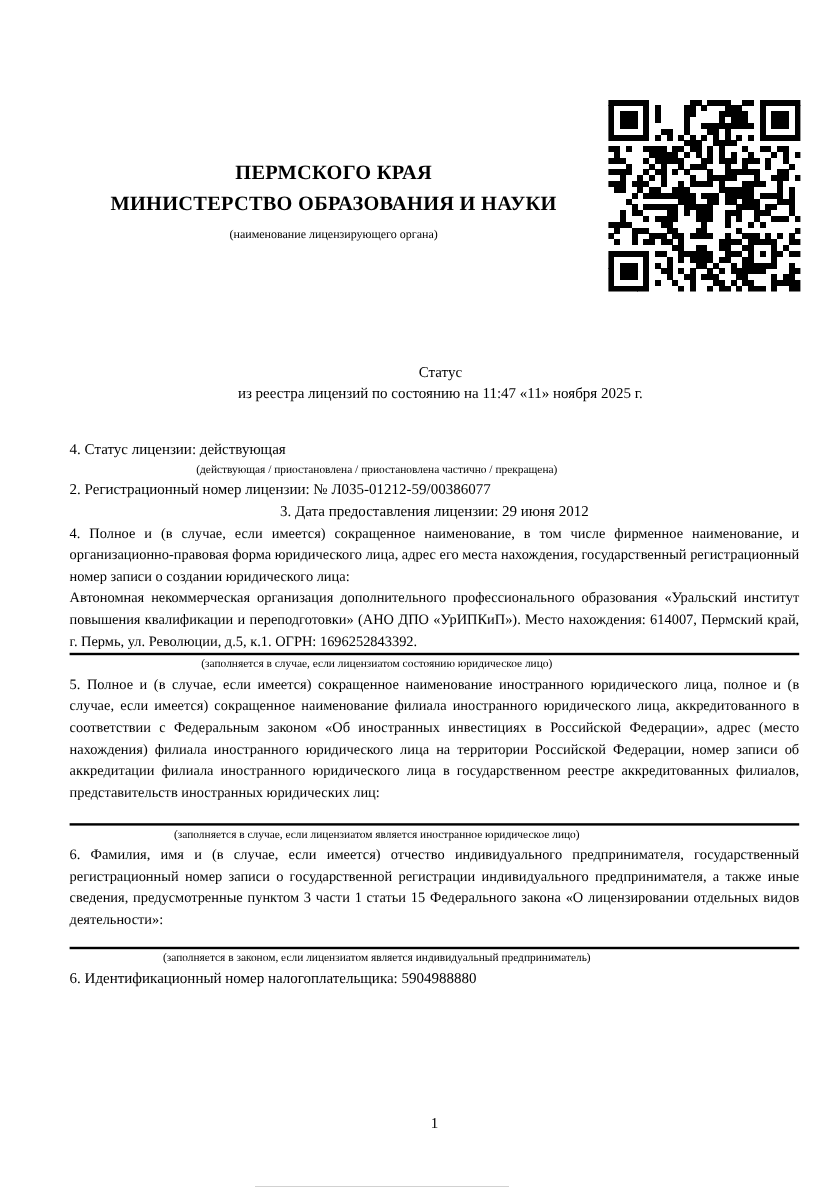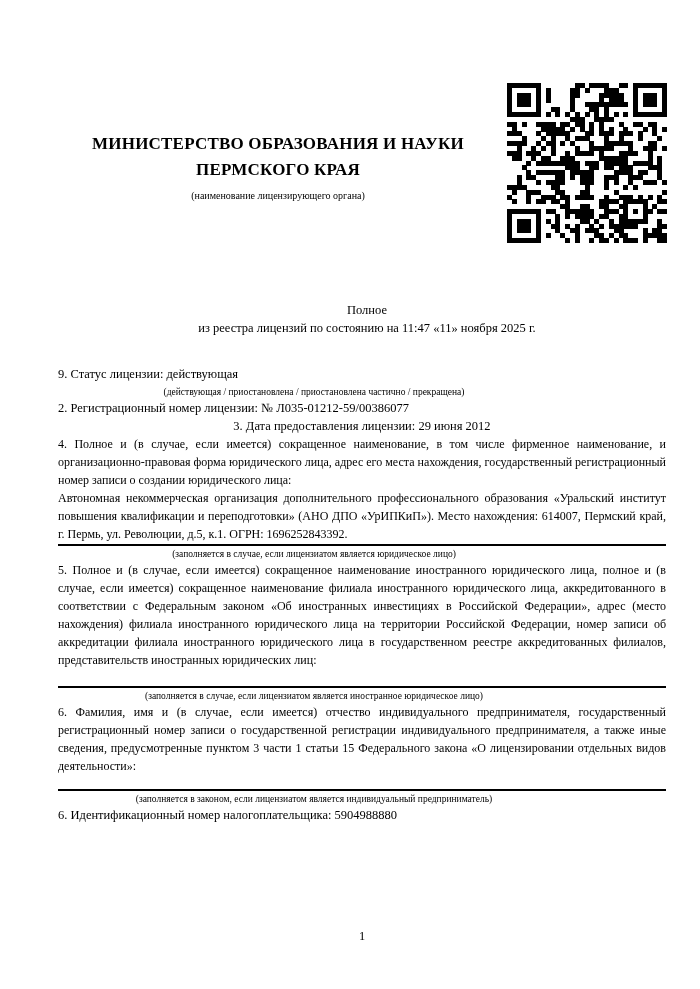--- a/index.html
+++ b/index.html
@@ -571,44 +571,44 @@
         <rect x="116.36" y="155.15" width="5.00" height="5.00"></rect>
         <rect x="121.21" y="155.15" width="5.00" height="5.00"></rect>
         <rect x="126.06" y="155.15" width="5.00" height="5.00"></rect>
         <rect x="135.76" y="155.15" width="5.00" height="5.00"></rect>
         <rect x="150.30" y="155.15" width="5.00" height="5.00"></rect>
         <rect x="155.15" y="155.15" width="5.00" height="5.00"></rect>
       </svg></div>
 
   <header class="header">
     <div class="title">
+      <div>ПЕРМСКОГО КРАЯ</div>
       <div>МИНИСТЕРСТВО ОБРАЗОВАНИЯ И НАУКИ</div>
-      <div>ПЕРМСКОГО КРАЯ</div>
     </div>
     <div class="hcaption">(наименование лицензирующего органа)</div>
   </header>
 
   <section class="subject">
-    <div>Полное</div>
+    <div>Статус</div>
     <div>из реестра лицензий по состоянию на 11:47 «11» ноября 2025 г.</div>
   </section>
 
   <main class="body">
 
-    <p class="line">9. Статус лицензии: действующая</p>
+    <p class="line">4. Статус лицензии: действующая</p>
     <div class="caption">(действующая / приостановлена / приостановлена частично / прекращена)</div>
 
     <p class="line mt16">2. Регистрационный номер лицензии: № Л035-01212-59/00386077</p>
 
     <p class="line mt15">3. Дата предоставления лицензии: 29 июня 2012</p>
 
     <p class="para mt13">4. Полное и (в случае, если имеется) сокращенное наименование, в том числе фирменное наименование, и организационно-правовая форма юридического лица, адрес его места нахождения, государственный регистрационный номер записи о создании юридического лица:</p>
     <p class="para">Автономная некоммерческая организация дополнительного профессионального образования «Уральский институт повышения квалификации и переподготовки» (АНО ДПО «УрИПКиП»). Место нахождения: 614007, Пермский край, г. Пермь, ул. Революции, д.5, к.1. ОГРН: 1696252843392.</p>
     <div class="rulecap">
-      <div class="caption">(заполняется в случае, если лицензиатом является юридическое лицо)</div>
+      <div class="caption">(заполняется в случае, если лицензиатом состоянию юридическое лицо)</div>
     </div>
 
     <p class="para mt12">5. Полное и (в случае, если имеется) сокращенное наименование иностранного юридического лица, полное и (в случае, если имеется) сокращенное наименование филиала иностранного юридического лица, аккредитованного в соответствии с Федеральным законом «Об иностранных инвестициях в Российской Федерации», адрес (место нахождения) филиала иностранного юридического лица на территории Российской Федерации, номер записи об аккредитации филиала иностранного юридического лица в государственном реестре аккредитованных филиалов, представительств иностранных юридических лиц:</p>
     <p class="para"></p>
     <div class="rulecap gap-rule">
       <div class="caption">(заполняется в случае, если лицензиатом является иностранное юридическое лицо)</div>
     </div>
 
     <p class="para mt17">6. Фамилия, имя и (в случае, если имеется) отчество индивидуального предпринимателя, государственный регистрационный номер записи о государственной регистрации индивидуального предпринимателя, а также иные сведения, предусмотренные пунктом 3 части 1 статьи 15 Федерального закона «О лицензировании отдельных видов деятельности»:</p>
     <p class="para"></p>

